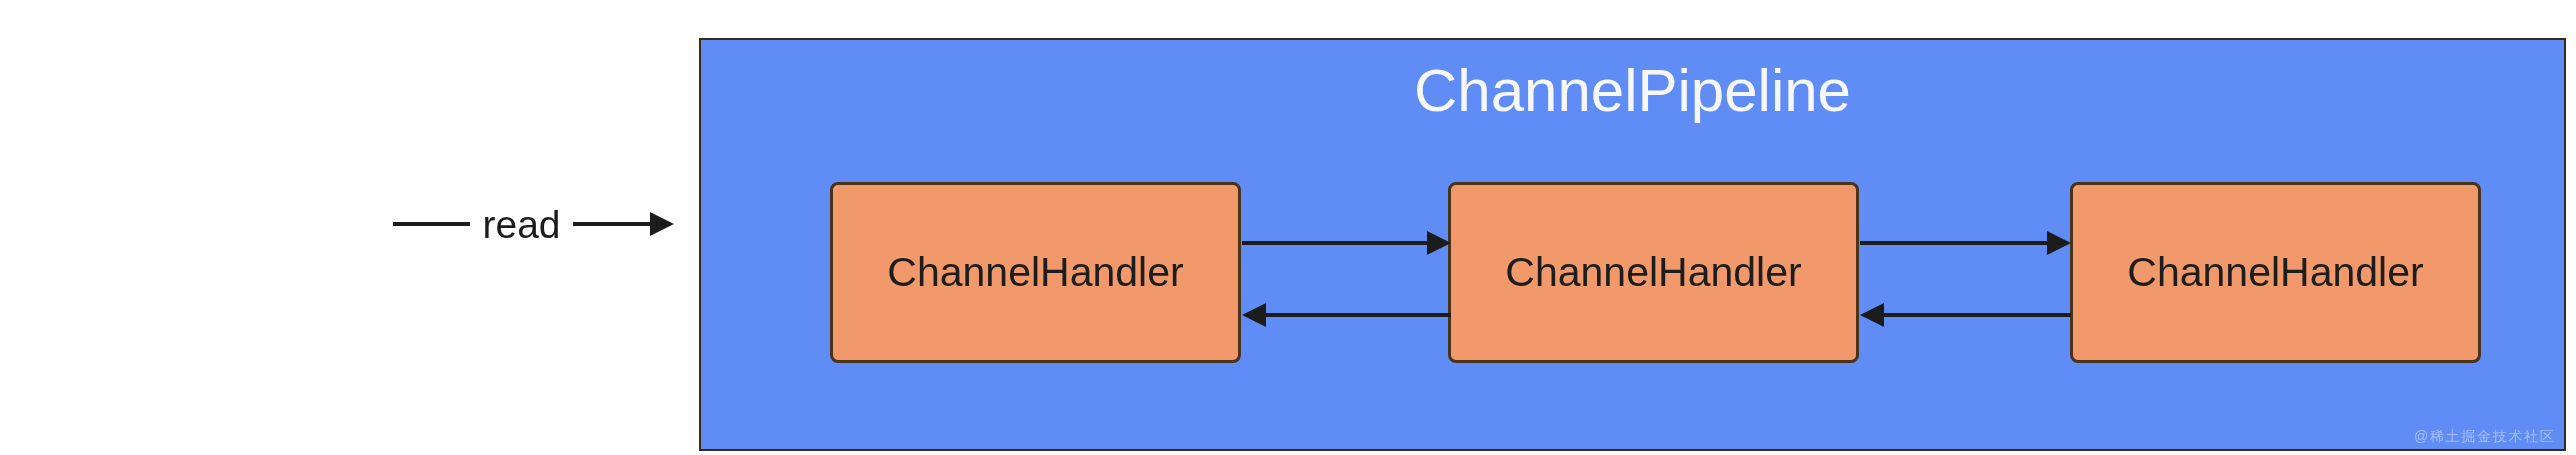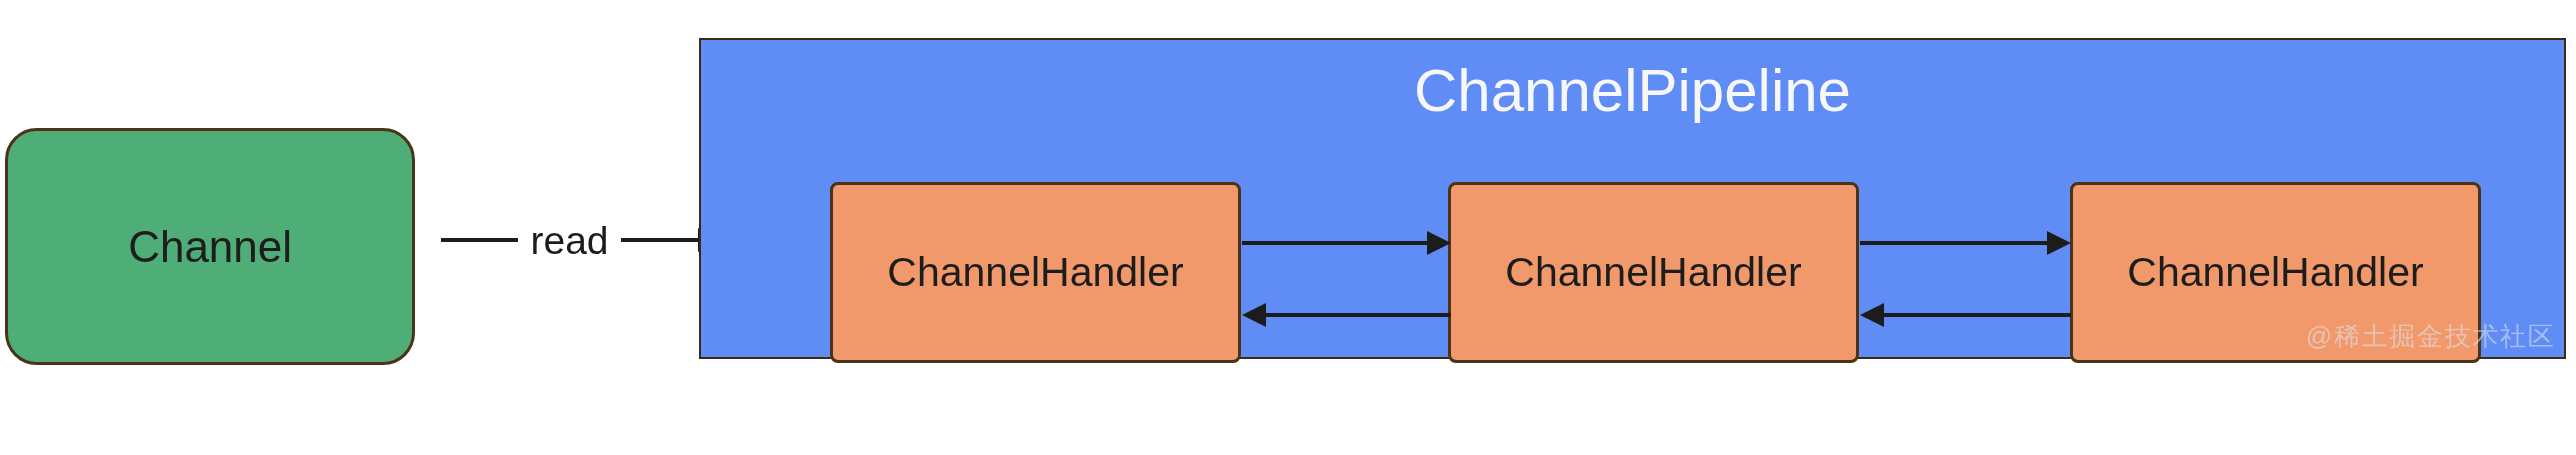--- a/index.html
+++ b/index.html
@@ -12,63 +12,60 @@
     position:relative; width:2576px; height:456px; background:#ffffff;
     font-family:"Liberation Sans", sans-serif; color:var(--label-text); overflow:hidden;
   }
   .box{position:absolute; box-sizing:border-box; display:flex; align-items:center; justify-content:center;}
   .channel{
     left:5.1px; top:128px; width:410px; height:237px;
     background:var(--green); border:3.4px solid var(--border); border-radius:32px;
     font-size:44px;
   }
   .pipeline{
-    left:699px; top:38px; width:1867px; height:321px;
+    left:699px; top:38px; width:1867px; height:413px;
     background:var(--blue); border:2.6px solid var(--border-dark);
   }
   .pipeline-title{
     position:absolute; left:0; top:19px; width:100%; text-align:center;
     font-size:60px; line-height:63px; color:var(--title-text); font-weight:400;
   }
   .handler{
     position:absolute; top:142px; width:411px; height:181px;
     background:var(--orange); border:3.4px solid var(--border); border-radius:8px;
     font-size:41px; color:var(--label-text);
   }
   .handler.h1{left:129px;} .handler.h2{left:747px;} .handler.h3{left:1369px;}
   .watermark{
-    position:absolute; right:8.5px; bottom:3.4px; font-size:26px; letter-spacing:1.7px;
+    position:absolute; right:8.5px; bottom:3.4px; font-size:14px; letter-spacing:1.7px;
     color:var(--watermark-text); user-select:none;
   }
   .arrow{position:absolute; display:flex; align-items:center;}
   .arrow .seg{flex:1; height:3.4px; background:var(--arrow);}
   .arrow .head-right{
     width:0; height:0; flex:0 0 auto;
     border-left:24px solid var(--arrow); border-top:12px solid transparent; border-bottom:12px solid transparent;
   }
   .arrow .head-left{
     width:0; height:0; flex:0 0 auto;
     border-right:24px solid var(--arrow); border-top:12px solid transparent; border-bottom:12px solid transparent;
   }
   .arrow .lbl{flex:0 0 auto; padding:0 12px; font-size:39px; color:var(--arrow); line-height:1;}
-  .arrow.read {left:441px; top:200px; width:281px; height:48px;margin-top:16px;}
+  .arrow.read {left:393px; top:200px; width:281px; height:48px;}
   .arrow.write{left:417px; top:285px; width:281px; height:48px;}
   .arrow.a-fwd1{left:1242px; top:231px; width:209px; height:24px;}
   .arrow.a-back1{left:1242px; top:303px; width:209px; height:24px;}
   .arrow.a-fwd2{left:1860px; top:231px; width:211px; height:24px;}
   .arrow.a-back2{left:1860px; top:303px; width:211px; height:24px;}
 </style>
 </head>
 <body>
 
 <div class="canvas">
 
-  <div class="box channel">
-    <span>Channel</span>
-  </div>
 
   <div class="arrow read">
     <div class="seg"></div>
     <div class="lbl">read</div>
     <div class="seg"></div>
     <div class="head-right"></div>
   </div>
 
 
   <div class="box pipeline">

